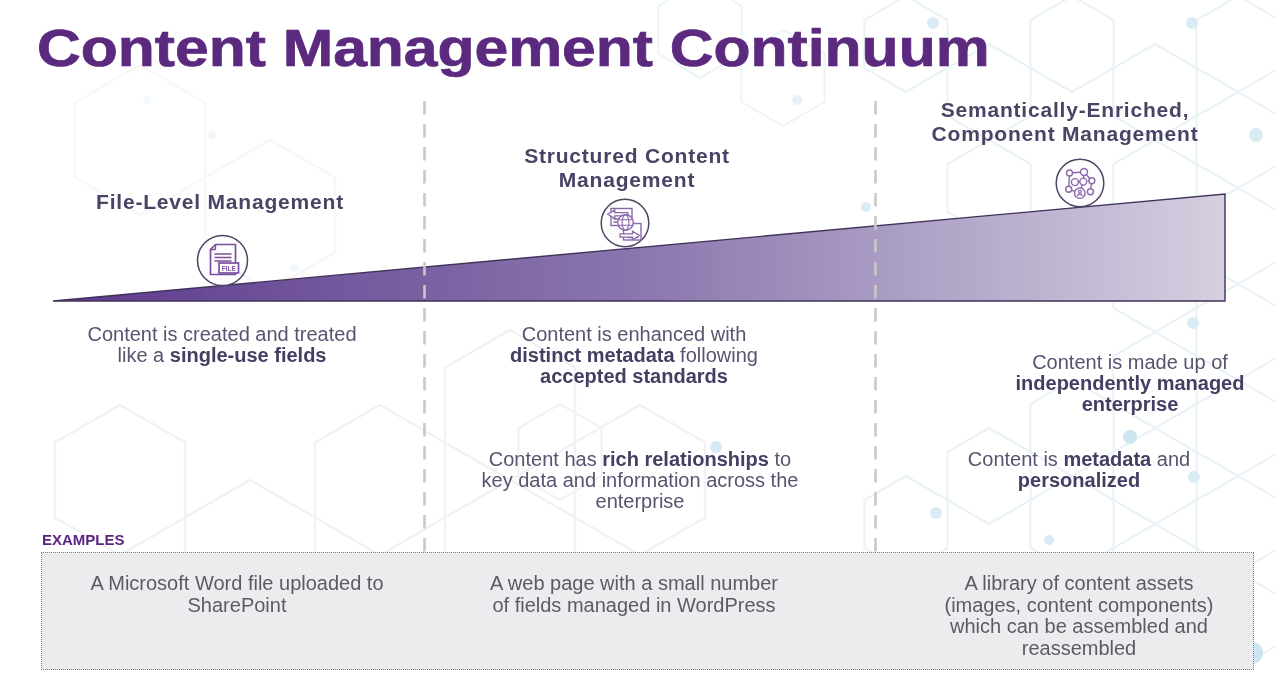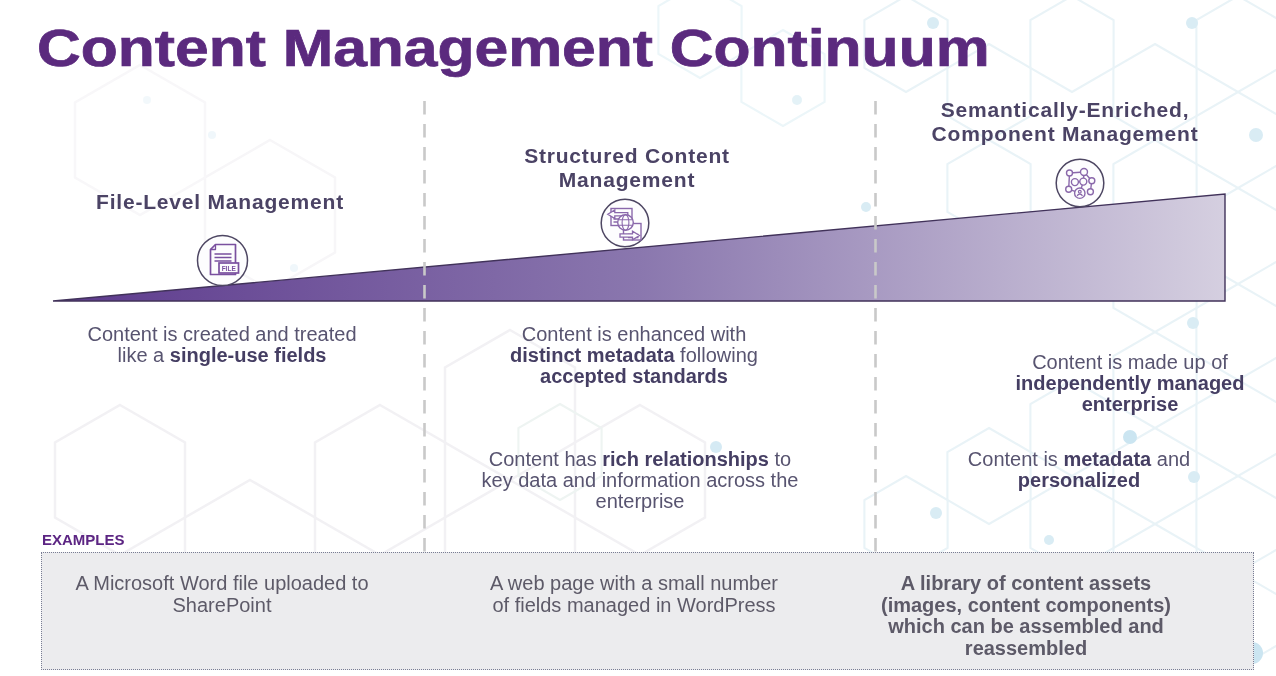--- a/index.html
+++ b/index.html
@@ -164,17 +164,17 @@
 
 <div class="abs body1" style="left:60px;top:324px;width:324px;">Content is created and treated<br>like a <b>single-use fields</b></div>
 <div class="abs body1" style="left:472px;top:324px;width:324px;text-align:center;">Content is enhanced with<br><b>distinct metadata</b> following<br><b>accepted standards</b></div>
 <div class="abs body1" style="left:968px;top:324px;width:324px;margin-top:28px;">Content is made up of<br><b>independently managed</b><br><b>enterprise</b></div>
 
 <div class="abs body1" style="left:460px;top:449px;width:360px;">Content has <b>rich relationships</b> to<br>key data and information across the<br>enterprise</div>
 <div class="abs body1" style="left:917px;top:449px;width:324px;">Content is <b>metadata</b> and<br><b>personalized</b></div>
 
 <div class="abs" id="examples-label">EXAMPLES</div>
 <div class="abs" id="exbox"></div>
-<div class="abs extext" style="left:60px;top:573px;width:324px;">A Microsoft Word file uploaded to<br>SharePoint</div>
+<div class="abs extext" style="left:75px;top:573px;width:324px;">A Microsoft Word file uploaded to<br>SharePoint</div>
 <div class="abs extext" style="left:472px;top:573px;width:324px;">A web page with a small number<br>of fields managed in WordPress</div>
-<div class="abs extext" style="left:864px;top:573px;width:324px;font-weight:bold;">A library of content assets<br>(images, content components)<br>which can be assembled and<br>reassembled</div>
+<div class="abs extext" style="left:917px;top:573px;width:324px;">A library of content assets<br>(images, content components)<br>which can be assembled and<br>reassembled</div>
 
 <div class="abs" id="title">Content Management Continuum</div>
 
 </body></html>

